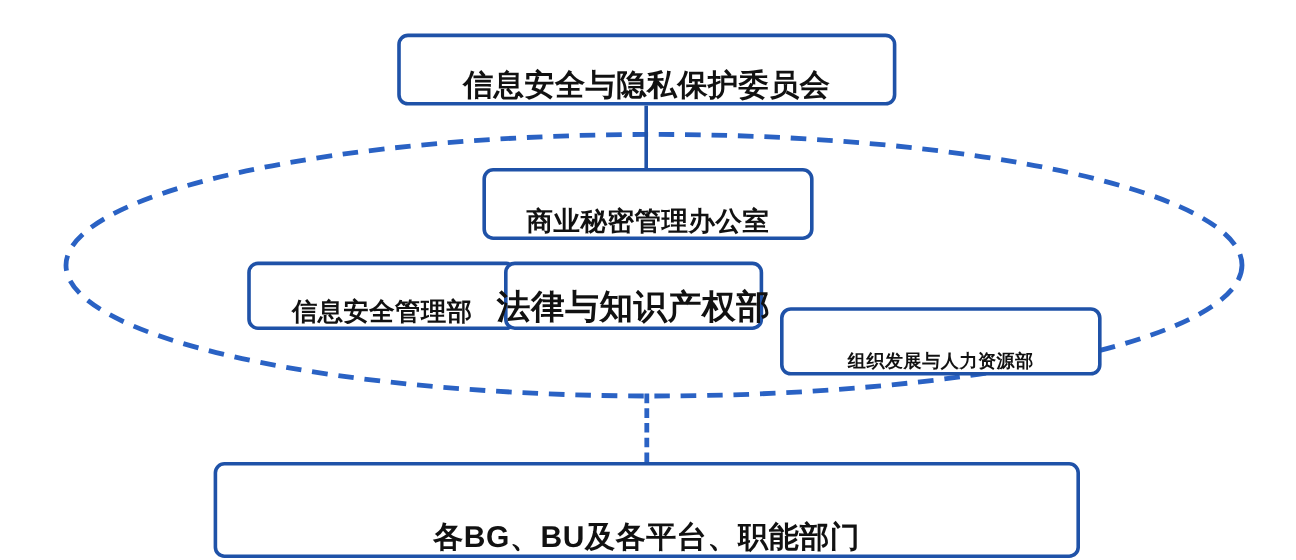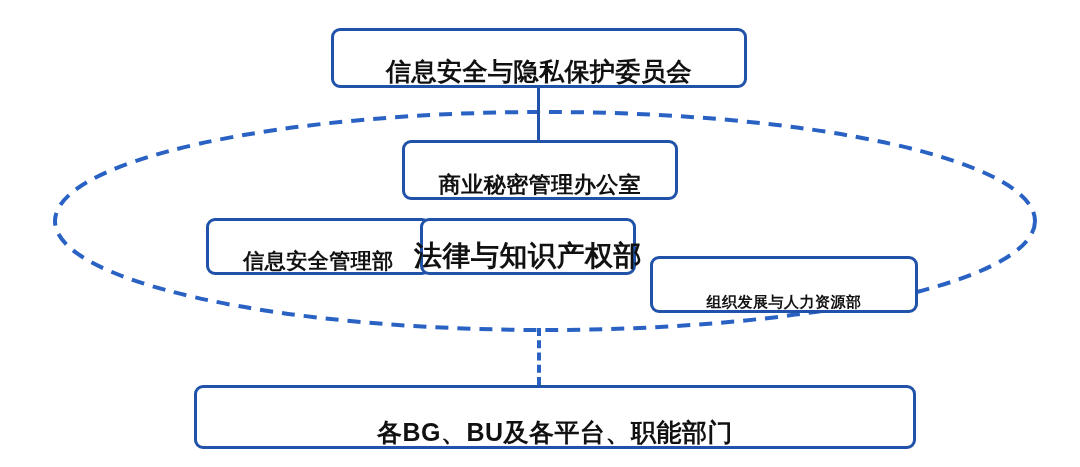--- a/index.html
+++ b/index.html
@@ -75,23 +75,22 @@
     top: 218px;
     width: 268px;
     height: 57px;
     font-size: 15px;
     margin-top: 38px;
   }
   #node-bottom {
     left: 178px;
     top: 385px;
     width: 722px;
-    height: 64px;
+    height: 80px;
     font-size: 25px;
-    margin-left: 16px;
   }
   .connector-solid {
     position: absolute;
     background: #1f52a8;
     z-index: 2;
   }
   #connector-committee-office {
     left: 537px;
     top: 88px;
     width: 3px;

